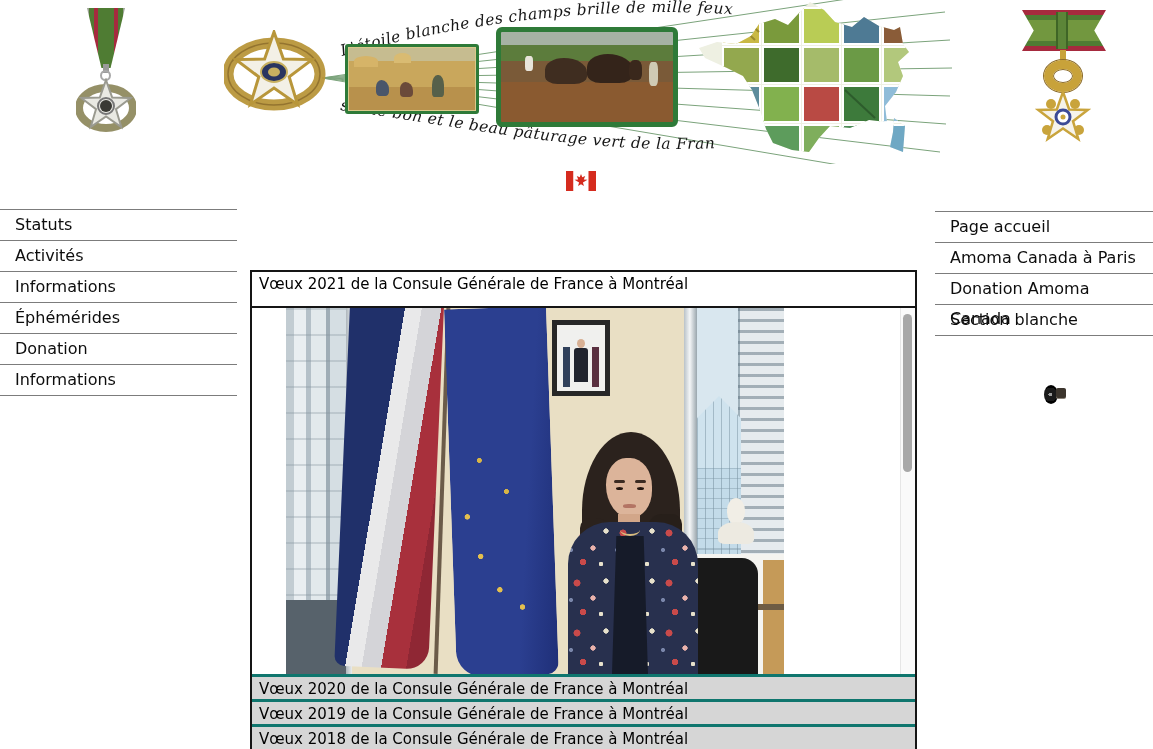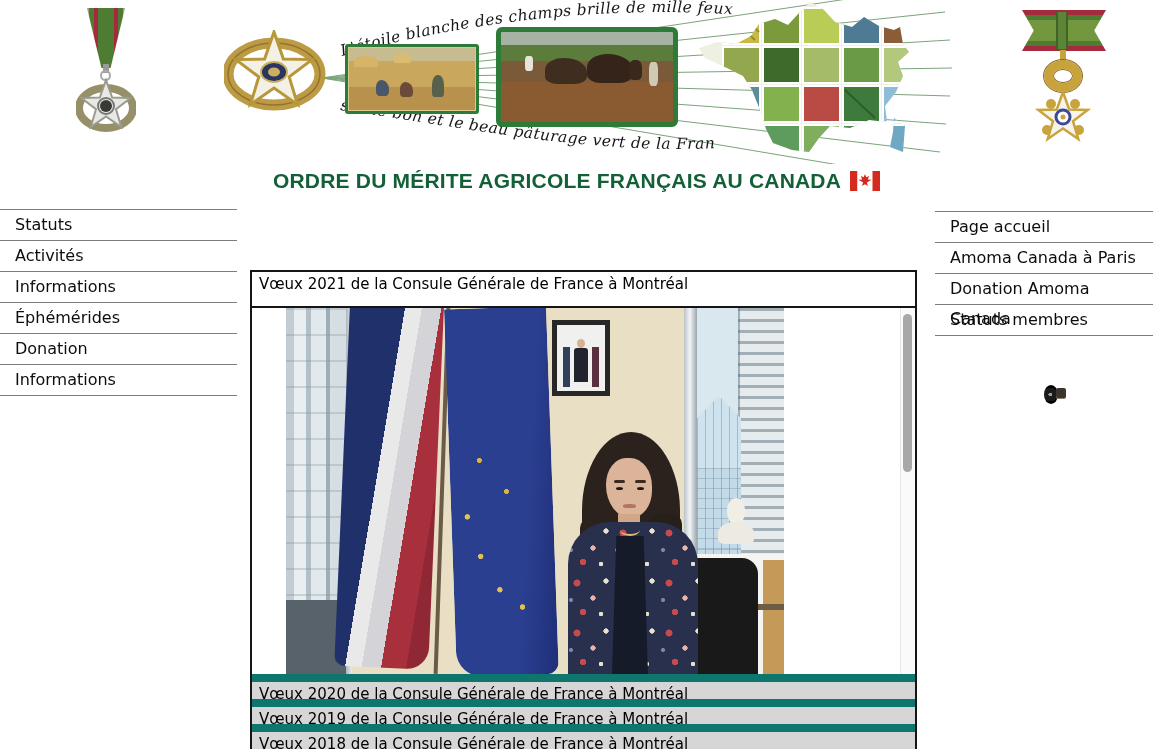--- a/index.html
+++ b/index.html
@@ -78,21 +78,21 @@
   .mega-disc { position:absolute; left:2px; top:1px; width:14px; height:19px; border-radius:50%;
     background:radial-gradient(circle at 45% 50%, #9a9a9a 0 2px, #1a1a1a 2px 7px, #000 7px); }
   .mega-box { position:absolute; left:14px; top:4px; width:10px; height:10px; background:#3c352d; border-radius:2px; box-shadow:0 1px 0 #8a8277; }
 
   
   .vtable { position:absolute; left:250px; top:270px; width:667px; border:2px solid #151515; background:#fff; }
   .vrow-head { height:36px; line-height:24px; padding-left:7px; font-size:15px; color:#000;
     background:#fff; border-bottom:2px solid #151515; cursor:pointer; }
   .varea { position:relative; height:366px; background:#fff; overflow:hidden; }
   .vrow { height:25px; line-height:24px; padding-left:7px; font-size:15px; color:#000;
-    background:#d6d6d6; border-top:8px solid #0f766e; cursor:pointer; }
+    background:#d6d6d6; border-top:3px solid #0f766e; cursor:pointer; }
 
   
   .sb-track { position:absolute; right:0; top:0; width:15px; height:366px; background:#fafafa; border-left:1px solid #e6e6e6; }
   .sb-thumb { position:absolute; right:3px; top:6px; width:9px; height:158px; background:#a8a8a8; border-radius:5px; }
 
   
   .photo { position:absolute; left:34px; top:0; width:498px; height:366px; background:#e9dfc4; overflow:hidden; cursor:pointer; }
   .ph-winL { position:absolute; left:0; top:0; width:64px; height:366px;
     background-image:repeating-linear-gradient(180deg, rgba(130,145,155,.3) 0 2px, transparent 2px 26px),
       linear-gradient(90deg,#c2ccd2 0 8px,#e9eef1 8px 20px,#b4c0c8 20px 25px,#e2e9ec 25px 40px,#9fadb6 40px 44px,#d5dee3 44px 64px); }
@@ -272,42 +272,42 @@
         <circle cx="14" cy="40" r="5" fill="#c9a43c"></circle>
         <circle cx="46" cy="40" r="5" fill="#c9a43c"></circle>
         <path d="M30 2 L36.2 19.5 L54.7 20 L40 31.2 L45.3 49 L30 38.5 L14.7 49 L20 31.2 L5.3 20 L23.8 19.5 Z" fill="#f6f3ea" stroke="#c9a43c" stroke-width="2.5"></path>
         <circle cx="30" cy="27" r="7" fill="#fff" stroke="#3c4a96" stroke-width="3"></circle>
         <circle cx="30" cy="27" r="2.5" fill="#c9a43c"></circle>
       </svg>
     </div>
   </header>
 
   <div class="title-row">
-    <span>ORDRE DU MÉRITE AGRICOLE FRANÇAIS AU CANADA</span><svg class="canada-flag" width="30" height="20">
+    <svg class="canada-flag" width="30" height="20">
       <rect x="0" y="0" width="7.5" height="20" fill="#d52b1e"></rect>
       <rect x="7.5" y="0" width="15" height="20" fill="#fff"></rect>
       <rect x="22.5" y="0" width="7.5" height="20" fill="#d52b1e"></rect>
       <path d="M15 3 L16.3 6.2 L19.2 5 L17.8 8.4 L21.5 8.8 L16.9 11.6 L18 15 L15 13.2 L12 15 L13.1 11.6 L8.5 8.8 L12.2 8.4 L10.8 5 L13.7 6.2 Z" fill="#d52b1e"></path>
     </svg>
   </div>
 
   <nav class="menu menu-left">
     <div class="mitem">Statuts</div>
     <div class="mitem">Activités</div>
     <div class="mitem">Informations</div>
     <div class="mitem">Éphémérides</div>
     <div class="mitem">Donation</div>
     <div class="mitem">Informations</div>
   </nav>
 
   <nav class="menu menu-right">
     <div class="mitem">Page accueil</div>
     <div class="mitem">Amoma Canada à Paris</div>
     <div class="mitem">Donation Amoma Canada</div>
-    <div class="mitem">Statuts membres</div>
+    <div class="mitem">Section blanche</div>
   </nav>
 
   <div class="megaphone">
     <span class="mega-disc"></span>
     <span class="mega-box"></span>
   </div>
 
   <main class="vtable">
 
     <div class="vrow-head">Vœux 2021 de la Consule Générale de France à Montréal</div>

